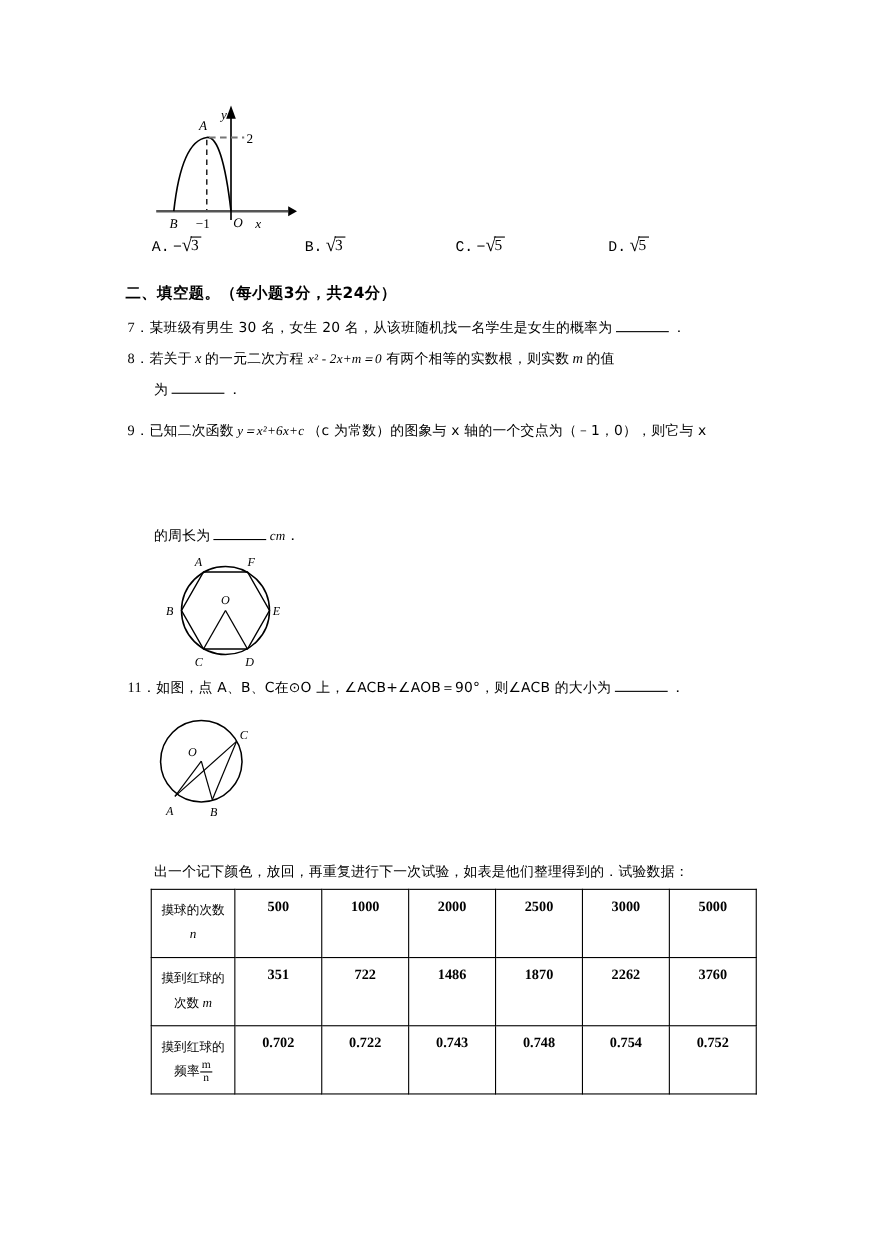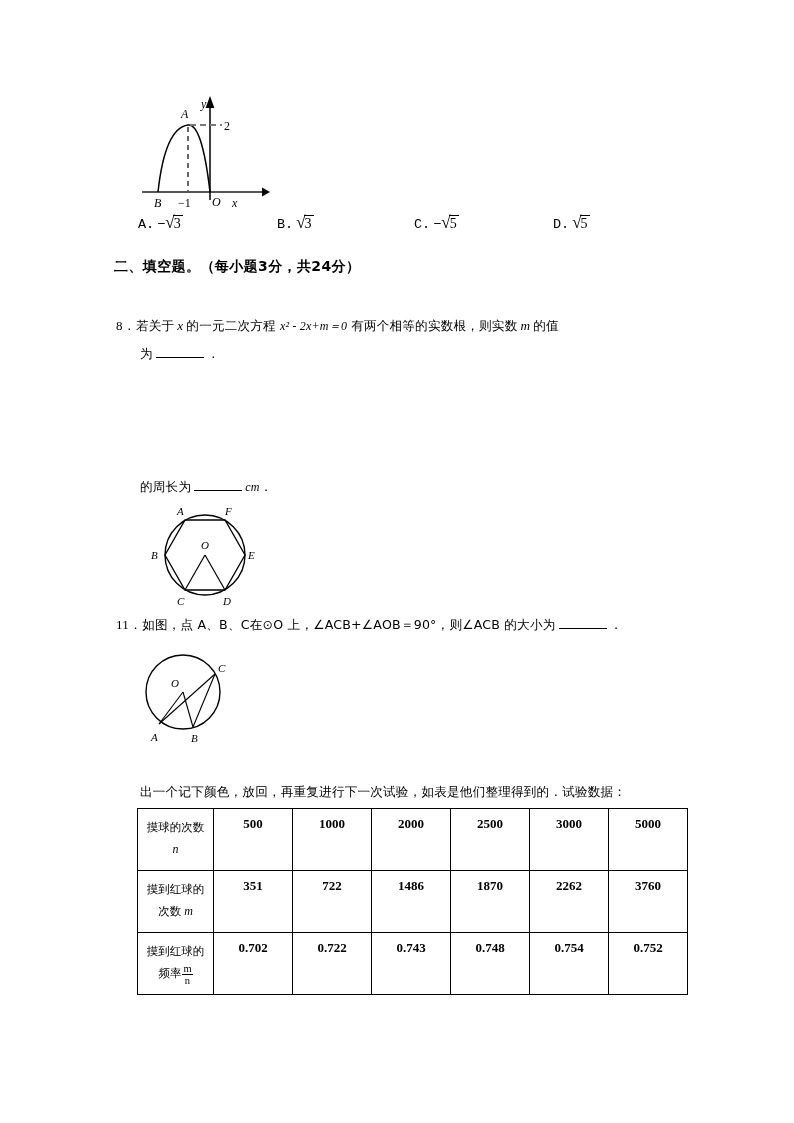--- a/index.html
+++ b/index.html
@@ -201,28 +201,34 @@
       <span></span>
       <span class="sqrt">
           <span class="rad">√</span>
           <span class="rand">5</span>
         </span>
     </div>
   </div>
 
   <div class="sect-head" style="left:114px; top:258px;">二、填空题。（每小题3分，共24分）</div>
 
+  <div class="line" style="left:116px; top:288px;">
+    <span class="num-label">7．</span><span class="zh">某班级有男生 30 名，女生 20 名，从该班随机找一名学生是女生的概率为</span><span class="blank"></span><span class="num-label">．</span>
+  </div>
 
   <div class="line" style="left:116px; top:316px;text-align:center;">
     <span class="num-label">8．</span><span class="zh">若关于</span><span class="ital" style="margin:0 3px;">x</span><span class="zh">的一元二次方程</span><span class="ital" style="margin:0 4px; font-size:12px;">x² - 2x+m＝0</span><span class="zh">有两个相等的实数根，则实数</span><span class="ital" style="margin:0 3px;">m</span><span class="zh">的值</span>
   </div>
   <div class="line" style="left:140px; top:344px;">
     <span class="zh">为</span><span class="blank"></span><span class="num-label">．</span>
   </div>
 
+  <div class="line" style="left:116px; top:381px;">
+    <span class="num-label">9．</span><span class="zh">已知二次函数</span><span class="ital" style="margin:0 3px; font-size:12px;">y＝x²+6x+c</span><span class="zh">（c 为常数）的图象与 x 轴的一个交点为（﹣1，0），则它与 x</span>
+  </div>
 
   <div class="line" style="left:140px; top:477px;">
     <span class="zh">的周长为</span><span class="blank"></span><span class="ital" style="font-size:12px;">cm</span><span class="num-label">．</span>
   </div>
 
   <div class="fig" style="left:143px; top:503px; width:125px; height:105px;">
     <svg width="125" height="105" viewBox="0 0 125 105">
       <circle cx="62" cy="52" r="40" fill="none" stroke="#000" stroke-width="1.4"></circle>
 
       <polygon points="42,17 82,17 102,52 82,87 42,87 22,52" fill="none" stroke="#000" stroke-width="1.3"></polygon>

